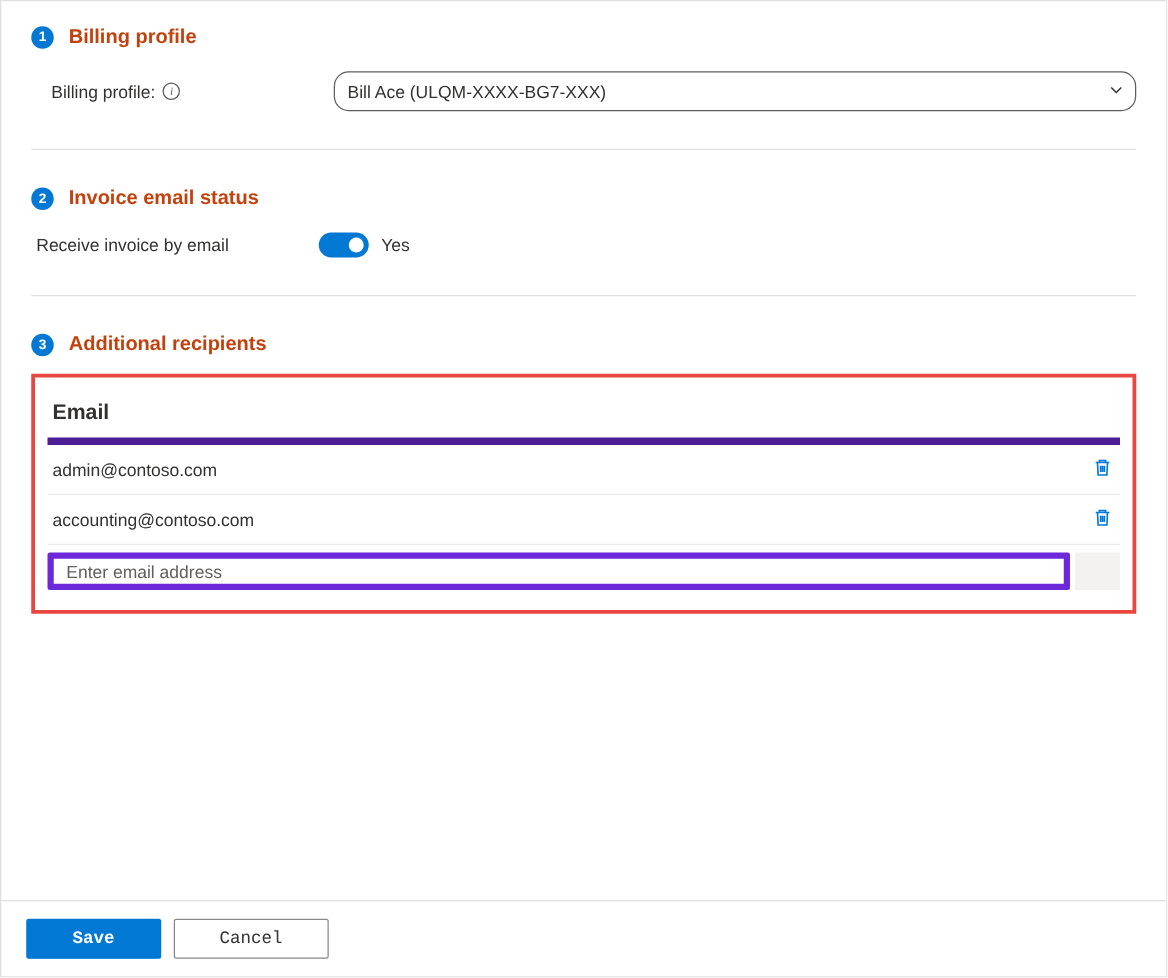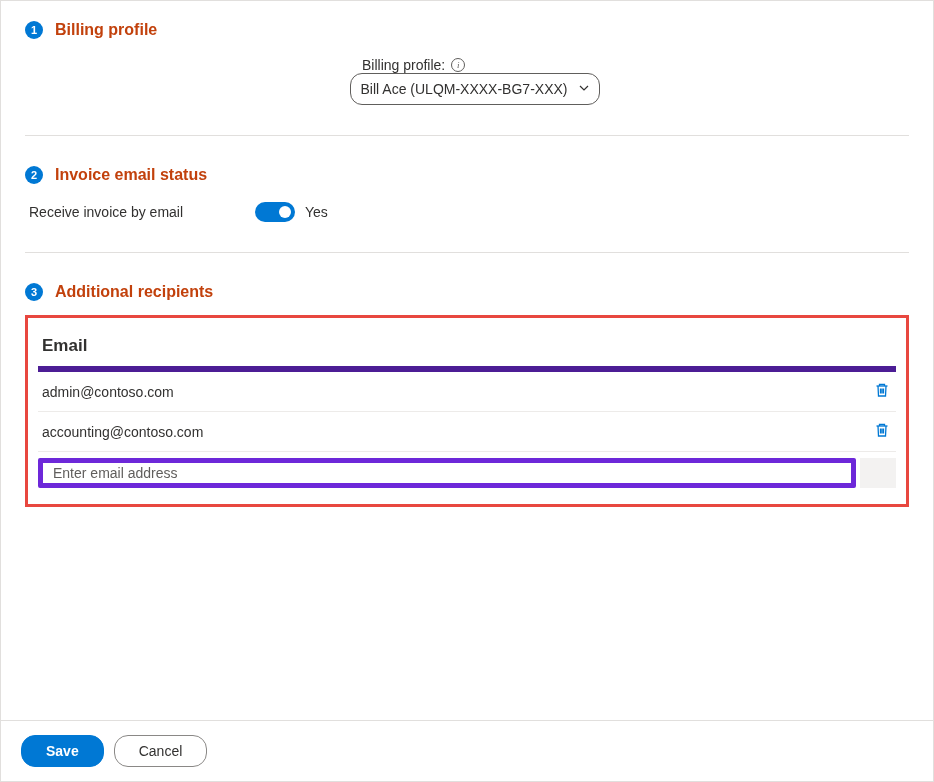--- a/index.html
+++ b/index.html
@@ -55,21 +55,20 @@
     }
     .section-title {
       font-size: 16px;
       font-weight: 600;
       color: #c2410c;
     }
     .form-row {
       display: flex;
       align-items: center;
       margin-left: 16px;
-      flex-direction: column;
     }
     .form-label {
       width: 226px;
       display: flex;
       align-items: center;
       gap: 6px;
       font-size: 14px;
       color: #323130;
     }
     .info-icon {
@@ -190,24 +189,24 @@
       margin-left: 4px;
     }
     .footer {
       border-top: 1px solid #e1dfdd;
       padding: 14px 20px;
       display: flex;
       gap: 10px;
     }
     .btn {
       height: 32px;
-      padding: 0 24px;
-      font-size: 14px;
-      font-family: Liberation Sans, sans-serif;
-      border-radius: 14px;
+      padding: 0 36px;
+      font-size: 14px;
+      font-family: Liberation Mono, monospace;
+      border-radius: 2px;
       cursor: pointer;
       min-width: 80px;
     }
     .btn-primary {
       background: #0078d4;
       color: #fff;
       border: 1px solid #0078d4;
       font-weight: 600;
     }
     .btn-secondary {

